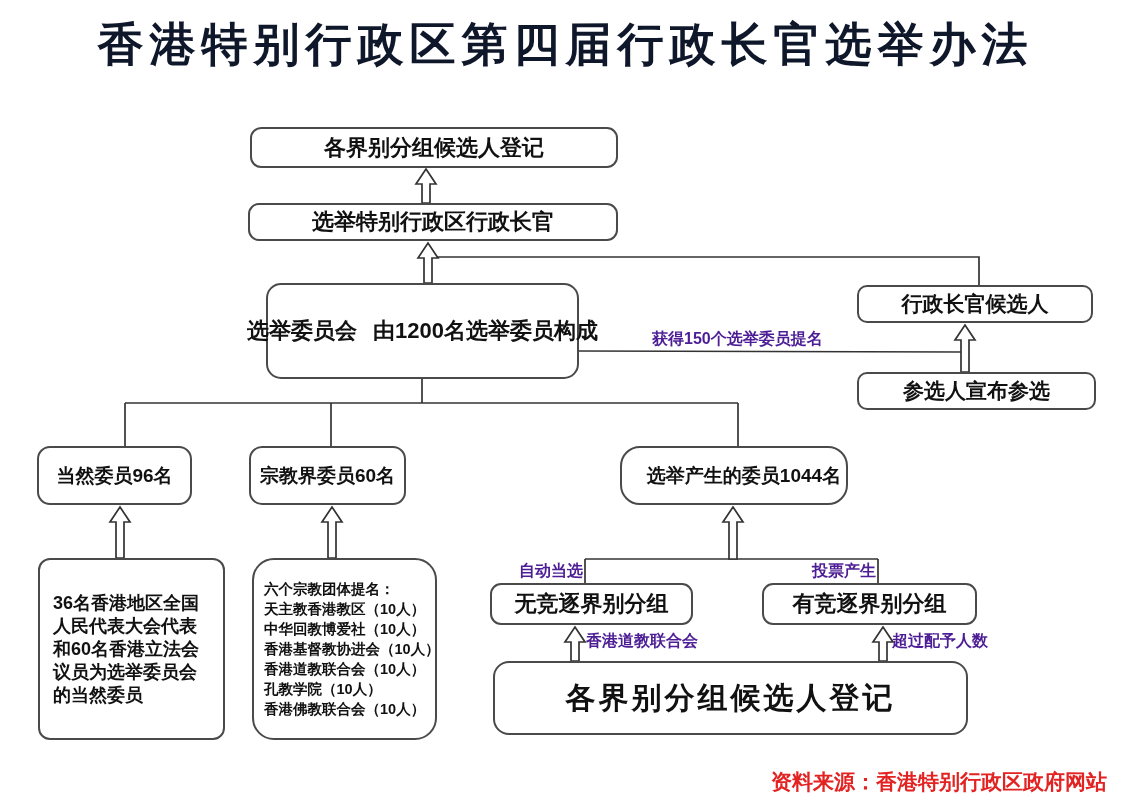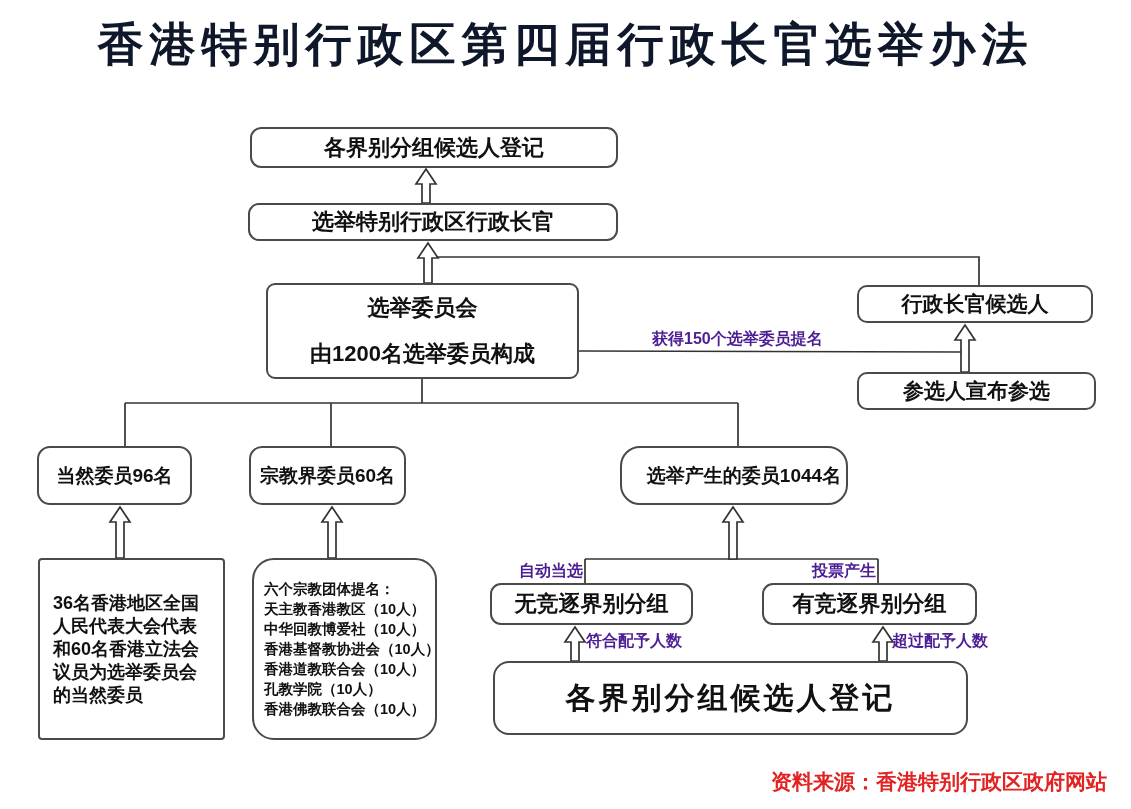--- a/index.html
+++ b/index.html
@@ -14,28 +14,28 @@
     white-space:nowrap;
   }
   svg.wires{position:absolute;left:0;top:0;}
   .box{
     position:absolute;box-sizing:border-box;background:#fff;
     border:2px solid #4a4a4a;display:flex;align-items:center;justify-content:center;
     font-weight:bold;text-align:center;white-space:nowrap;
   }
   .b-appoint  {left:250px;top:127px;width:368px;height:41px;border-radius:11px;font-size:22px;}
   .b-elect    {left:248px;top:203px;width:370px;height:38px;border-radius:11px;font-size:22px;}
-  .b-committee{left:266px;top:283px;width:313px;height:96px;border-radius:9px;font-size:22px;
-               flex-direction:column;justify-content:center;gap:16px;}
+  .b-committee{left:266px;top:283px;width:313px;height:96px;border-radius:15px;font-size:22px;
+               flex-direction:row;justify-content:center;gap:16px;}
   .b-candidate{left:857px;top:285px;width:236px;height:38px;border-radius:10px;font-size:21px;}
   .b-declare  {left:857px;top:372px;width:239px;height:38px;border-radius:10px;font-size:21px;}
   .b-exoff    {left:37px; top:446px;width:155px;height:59px;border-radius:13px;font-size:19px;}
   .b-relig    {left:249px;top:446px;width:157px;height:59px;border-radius:13px;font-size:19px;}
   .b-elected  {left:620px;top:446px;width:228px;height:59px;border-radius:20px;font-size:19px;padding-left:20px;}
-  .b-exoffdet {left:38px; top:558px;width:187px;height:182px;border-radius:4px;font-size:18px;
+  .b-exoffdet {left:38px; top:558px;width:187px;height:182px;border-radius:12px;font-size:18px;
                flex-direction:column;align-items:flex-start;justify-content:center;
                padding-left:13px;line-height:23px;text-align:left;}
   .b-religdet {left:252px;top:558px;width:185px;height:182px;border-radius:22px;font-size:14.5px;
                flex-direction:column;align-items:flex-start;justify-content:center;
                padding-left:10px;line-height:20px;text-align:left;}
   .b-uncont   {left:490px;top:583px;width:203px;height:42px;border-radius:11px;font-size:22px;}
   .b-cont     {left:762px;top:583px;width:215px;height:42px;border-radius:11px;font-size:22px;}
   .b-register {left:493px;top:661px;width:475px;height:74px;border-radius:16px;font-size:30px;letter-spacing:3px;}
   .lbl{
     position:absolute;font-weight:bold;font-size:16px;color:#4c1d95;white-space:nowrap;
@@ -144,18 +144,18 @@
     <span>有竞逐界别分组</span>
   </div>
 
   <div class="box b-register">
     <span>各界别分组候选人登记</span>
   </div>
 
   <div class="lbl lbl-nom">获得150个选举委员提名</div>
   <div class="lbl lbl-auto">自动当选</div>
   <div class="lbl lbl-vote">投票产生</div>
-  <div class="lbl lbl-meet">符合配予人数</div>
+  <div class="lbl lbl-meet">香港道教联合会</div>
   <div class="lbl lbl-exceed">超过配予人数</div>
 
   <div class="footer" style="color: rgb(227, 34, 34);">资料来源：香港特别行政区政府网站</div>
 
 </div>
 
 </body></html>

